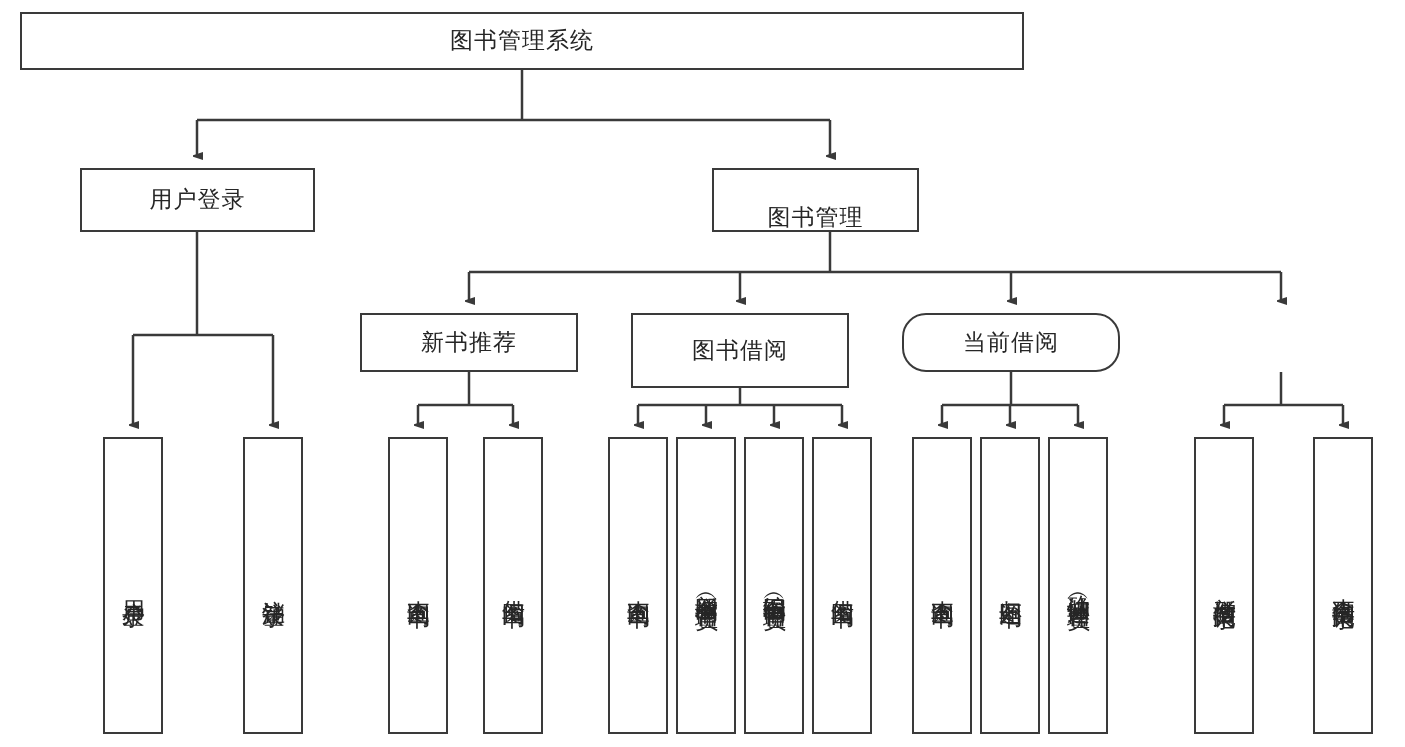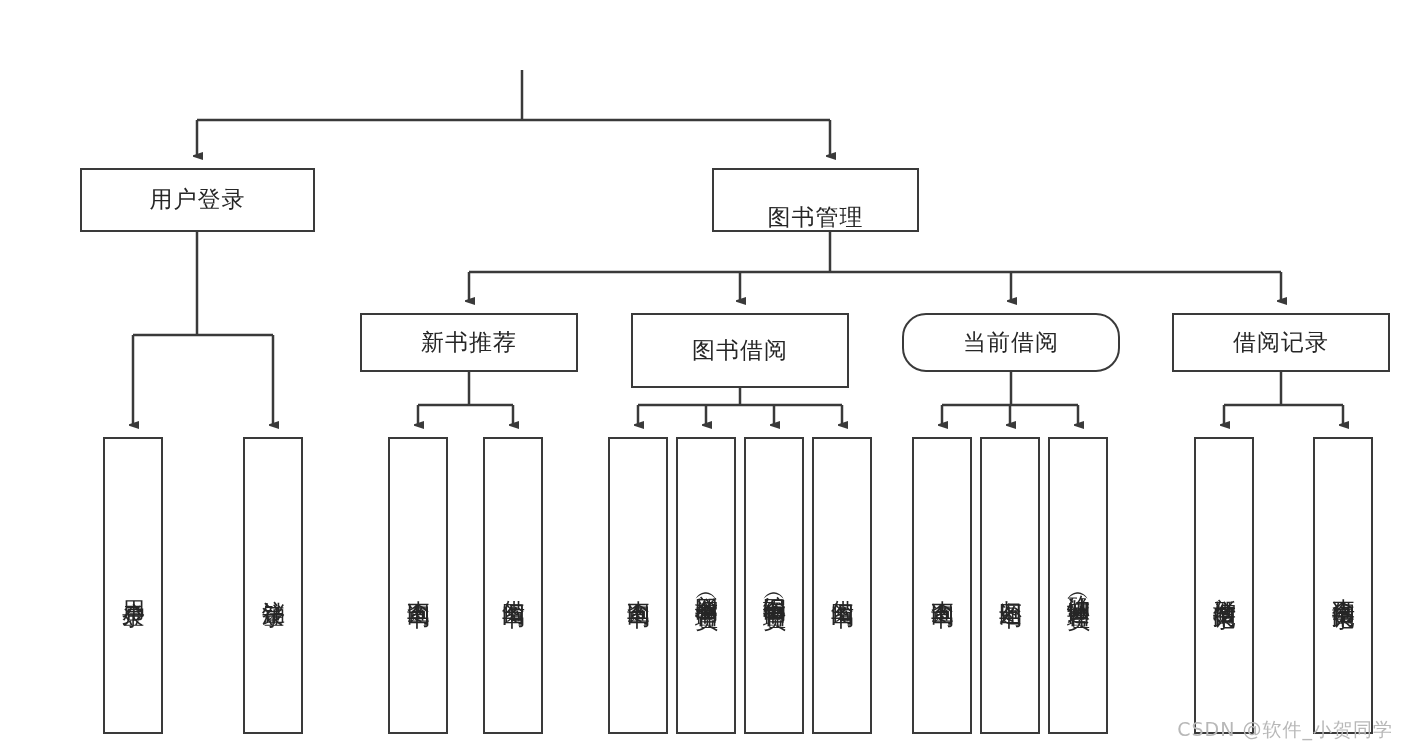--- a/index.html
+++ b/index.html
@@ -110,39 +110,39 @@
       <path d="M1010,405 L1010,425" marker-end="url(#arrow)"></path>
       <path d="M1078,405 L1078,425" marker-end="url(#arrow)"></path>
 
       <path d="M1281,372 L1281,405"></path>
       <path d="M1224,405 L1343,405"></path>
       <path d="M1224,405 L1224,425" marker-end="url(#arrow)"></path>
       <path d="M1343,405 L1343,425" marker-end="url(#arrow)"></path>
     </g>
   </svg>
 
+  <div class="node node-h" style="left:20px; top:12px; width:1004px; height:58px;">
+    <span>图书管理系统</span>
+  </div>
 
   <div class="node node-h" style="left:80px; top:168px; width:235px; height:64px;">
     <span>用户登录</span>
   </div>
   <div class="node node-h" style="left:712px; top:168px; width:207px; height:64px;align-items:flex-end;">
     <span>图书管理</span>
   </div>
 
   <div class="node node-h" style="left:360px; top:313px; width:218px; height:59px;">
     <span>新书推荐</span>
   </div>
   <div class="node node-h" style="left:631px; top:313px; width:218px; height:75px;">
     <span>图书借阅</span>
   </div>
   <div class="node node-h" style="left:902px; top:313px; width:218px; height:59px;border-radius:24px;">
     <span>当前借阅</span>
-  </div>
-  <div class="node node-h" style="left:1172px; top:313px; width:218px; height:59px;">
-    <span>借阅记录</span>
   </div>
 
   <div class="node" style="left:103px; top:437px; width:60px; height:297px;">
     <span class="node-v">用户登录</span>
   </div>
   <div class="node" style="left:243px; top:437px; width:60px; height:297px;">
     <span class="node-v">注销登录</span>
   </div>
 
   <div class="node" style="left:388px; top:437px; width:60px; height:297px;">
@@ -175,15 +175,14 @@
     <span class="node-v">确认归还（管理员）</span>
   </div>
 
   <div class="node" style="left:1194px; top:437px; width:60px; height:297px;">
     <span class="node-v">新增借阅记录</span>
   </div>
   <div class="node" style="left:1313px; top:437px; width:60px; height:297px;">
     <span class="node-v">查询借阅记录</span>
   </div>
 
-  <div class="watermark">CSDN @软件_小贺同学</div>
 
 </div>
 
 </body></html>

